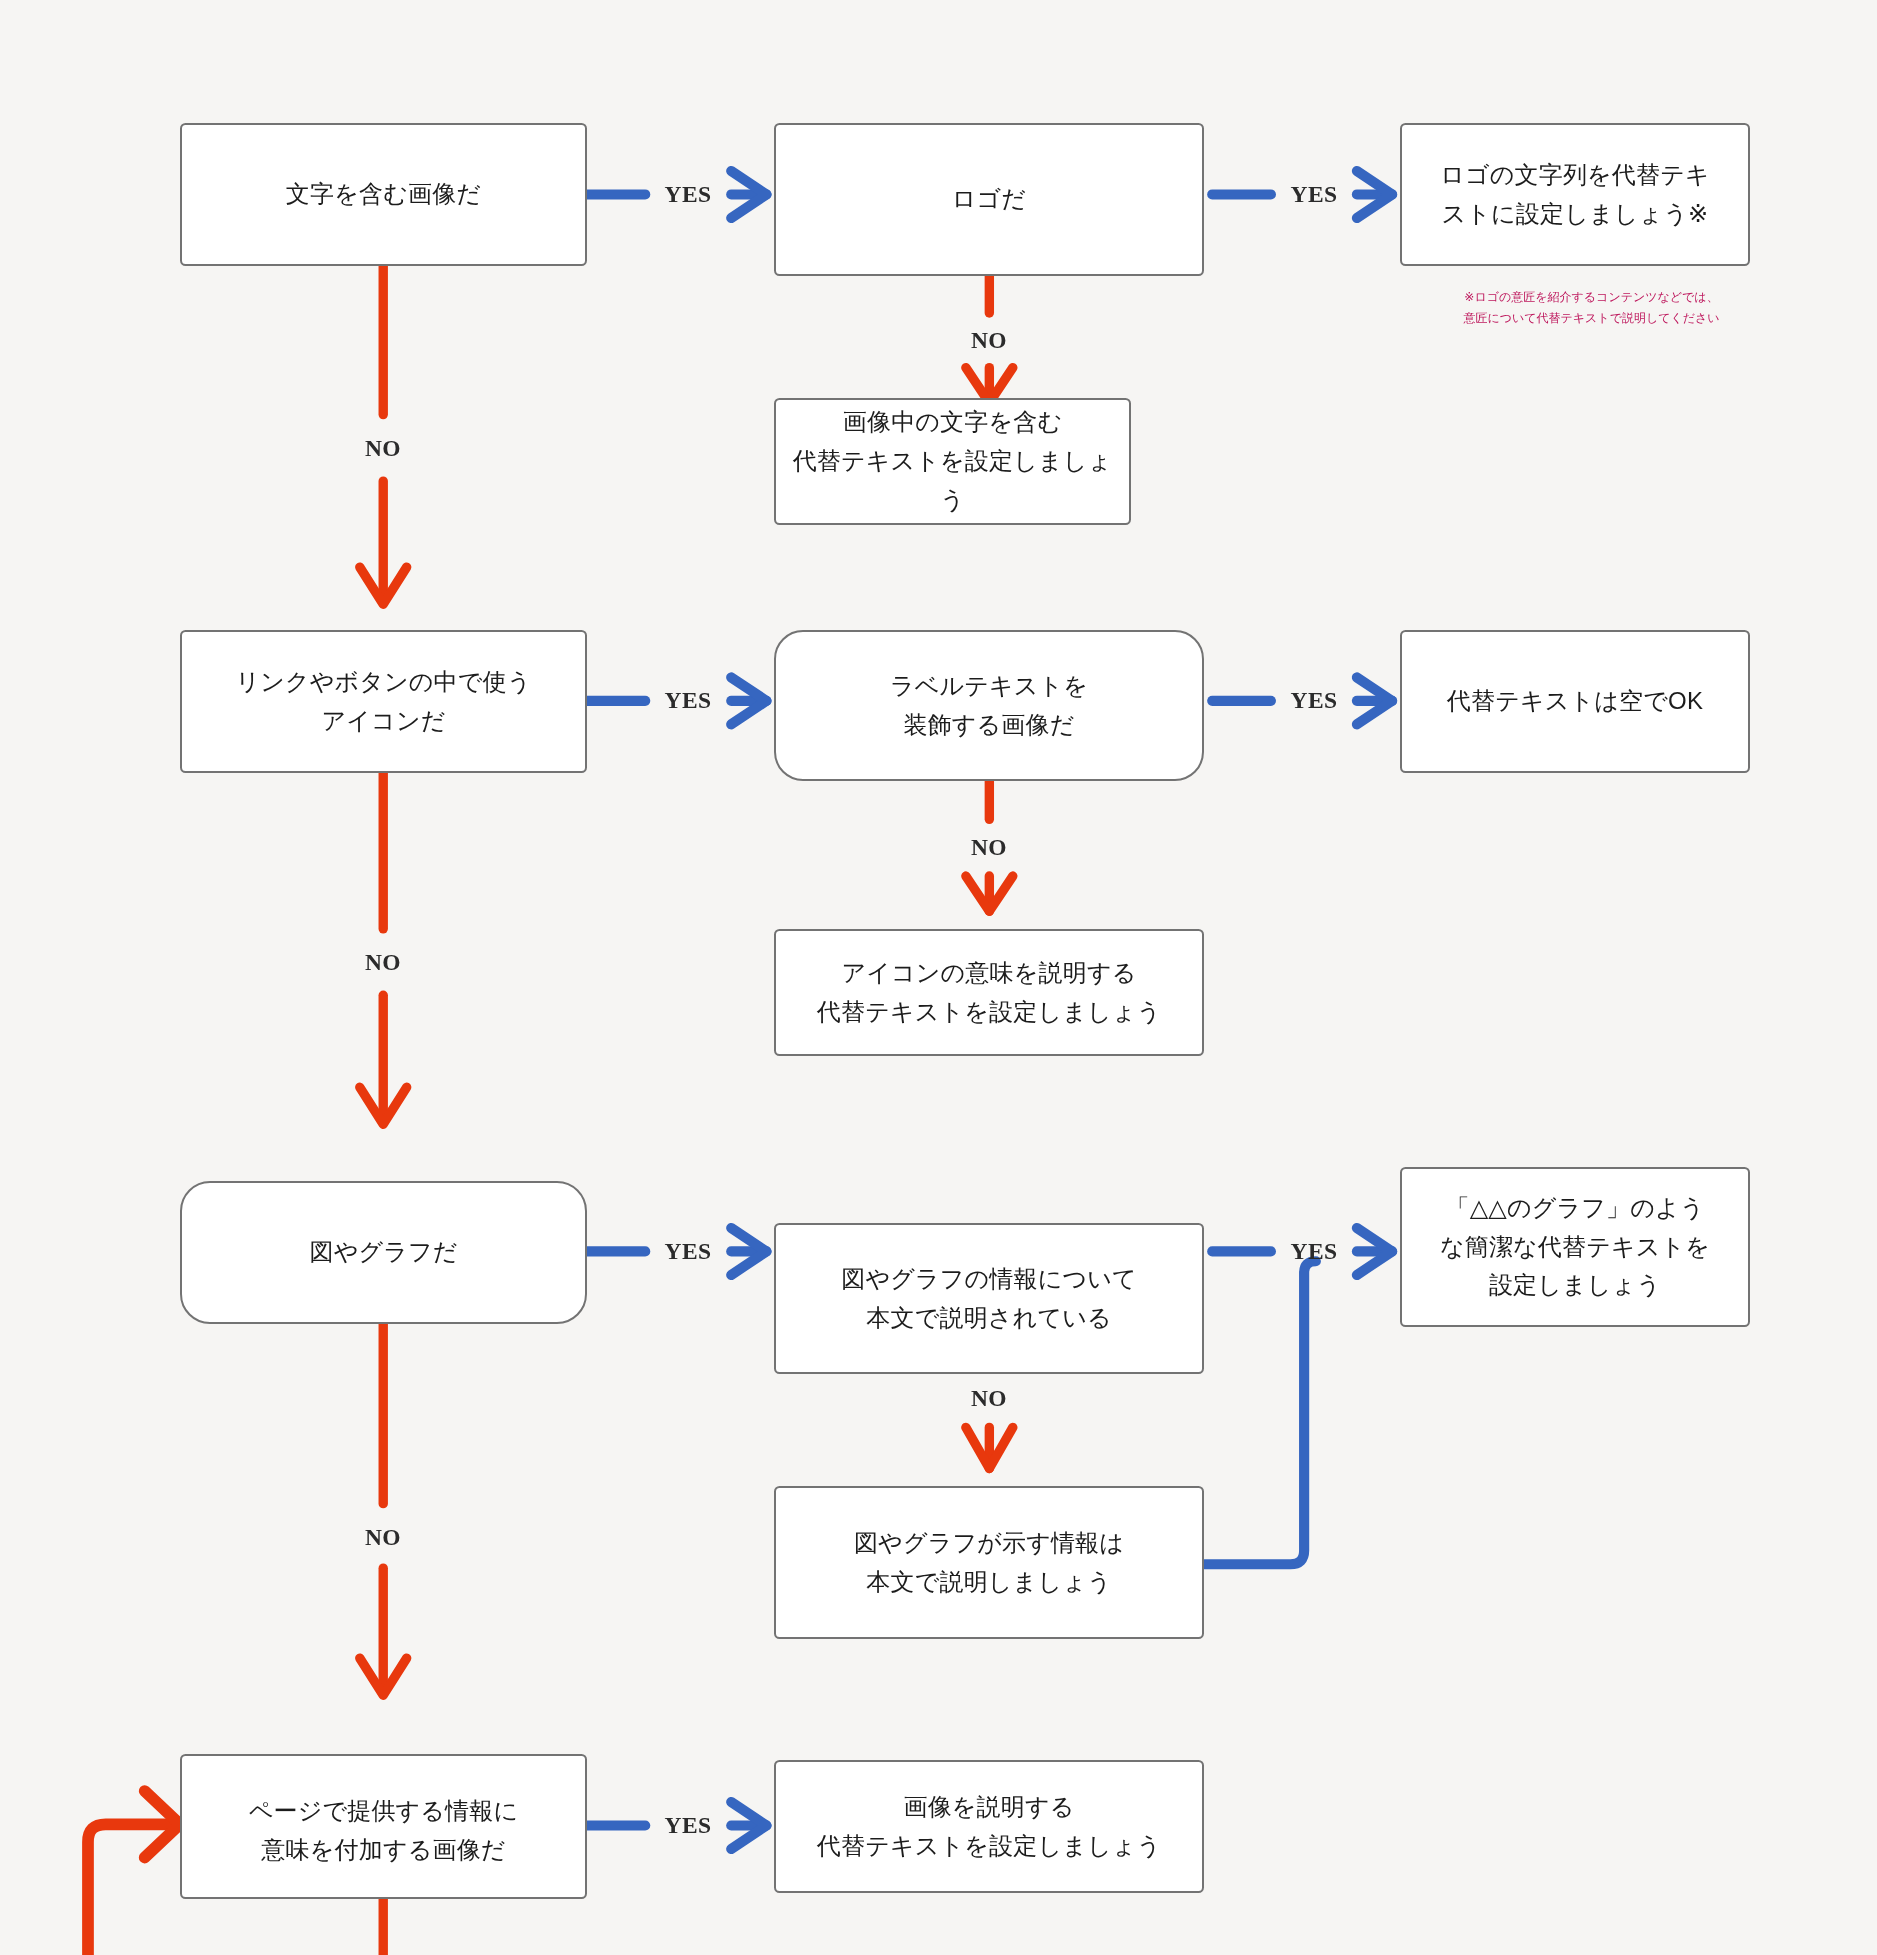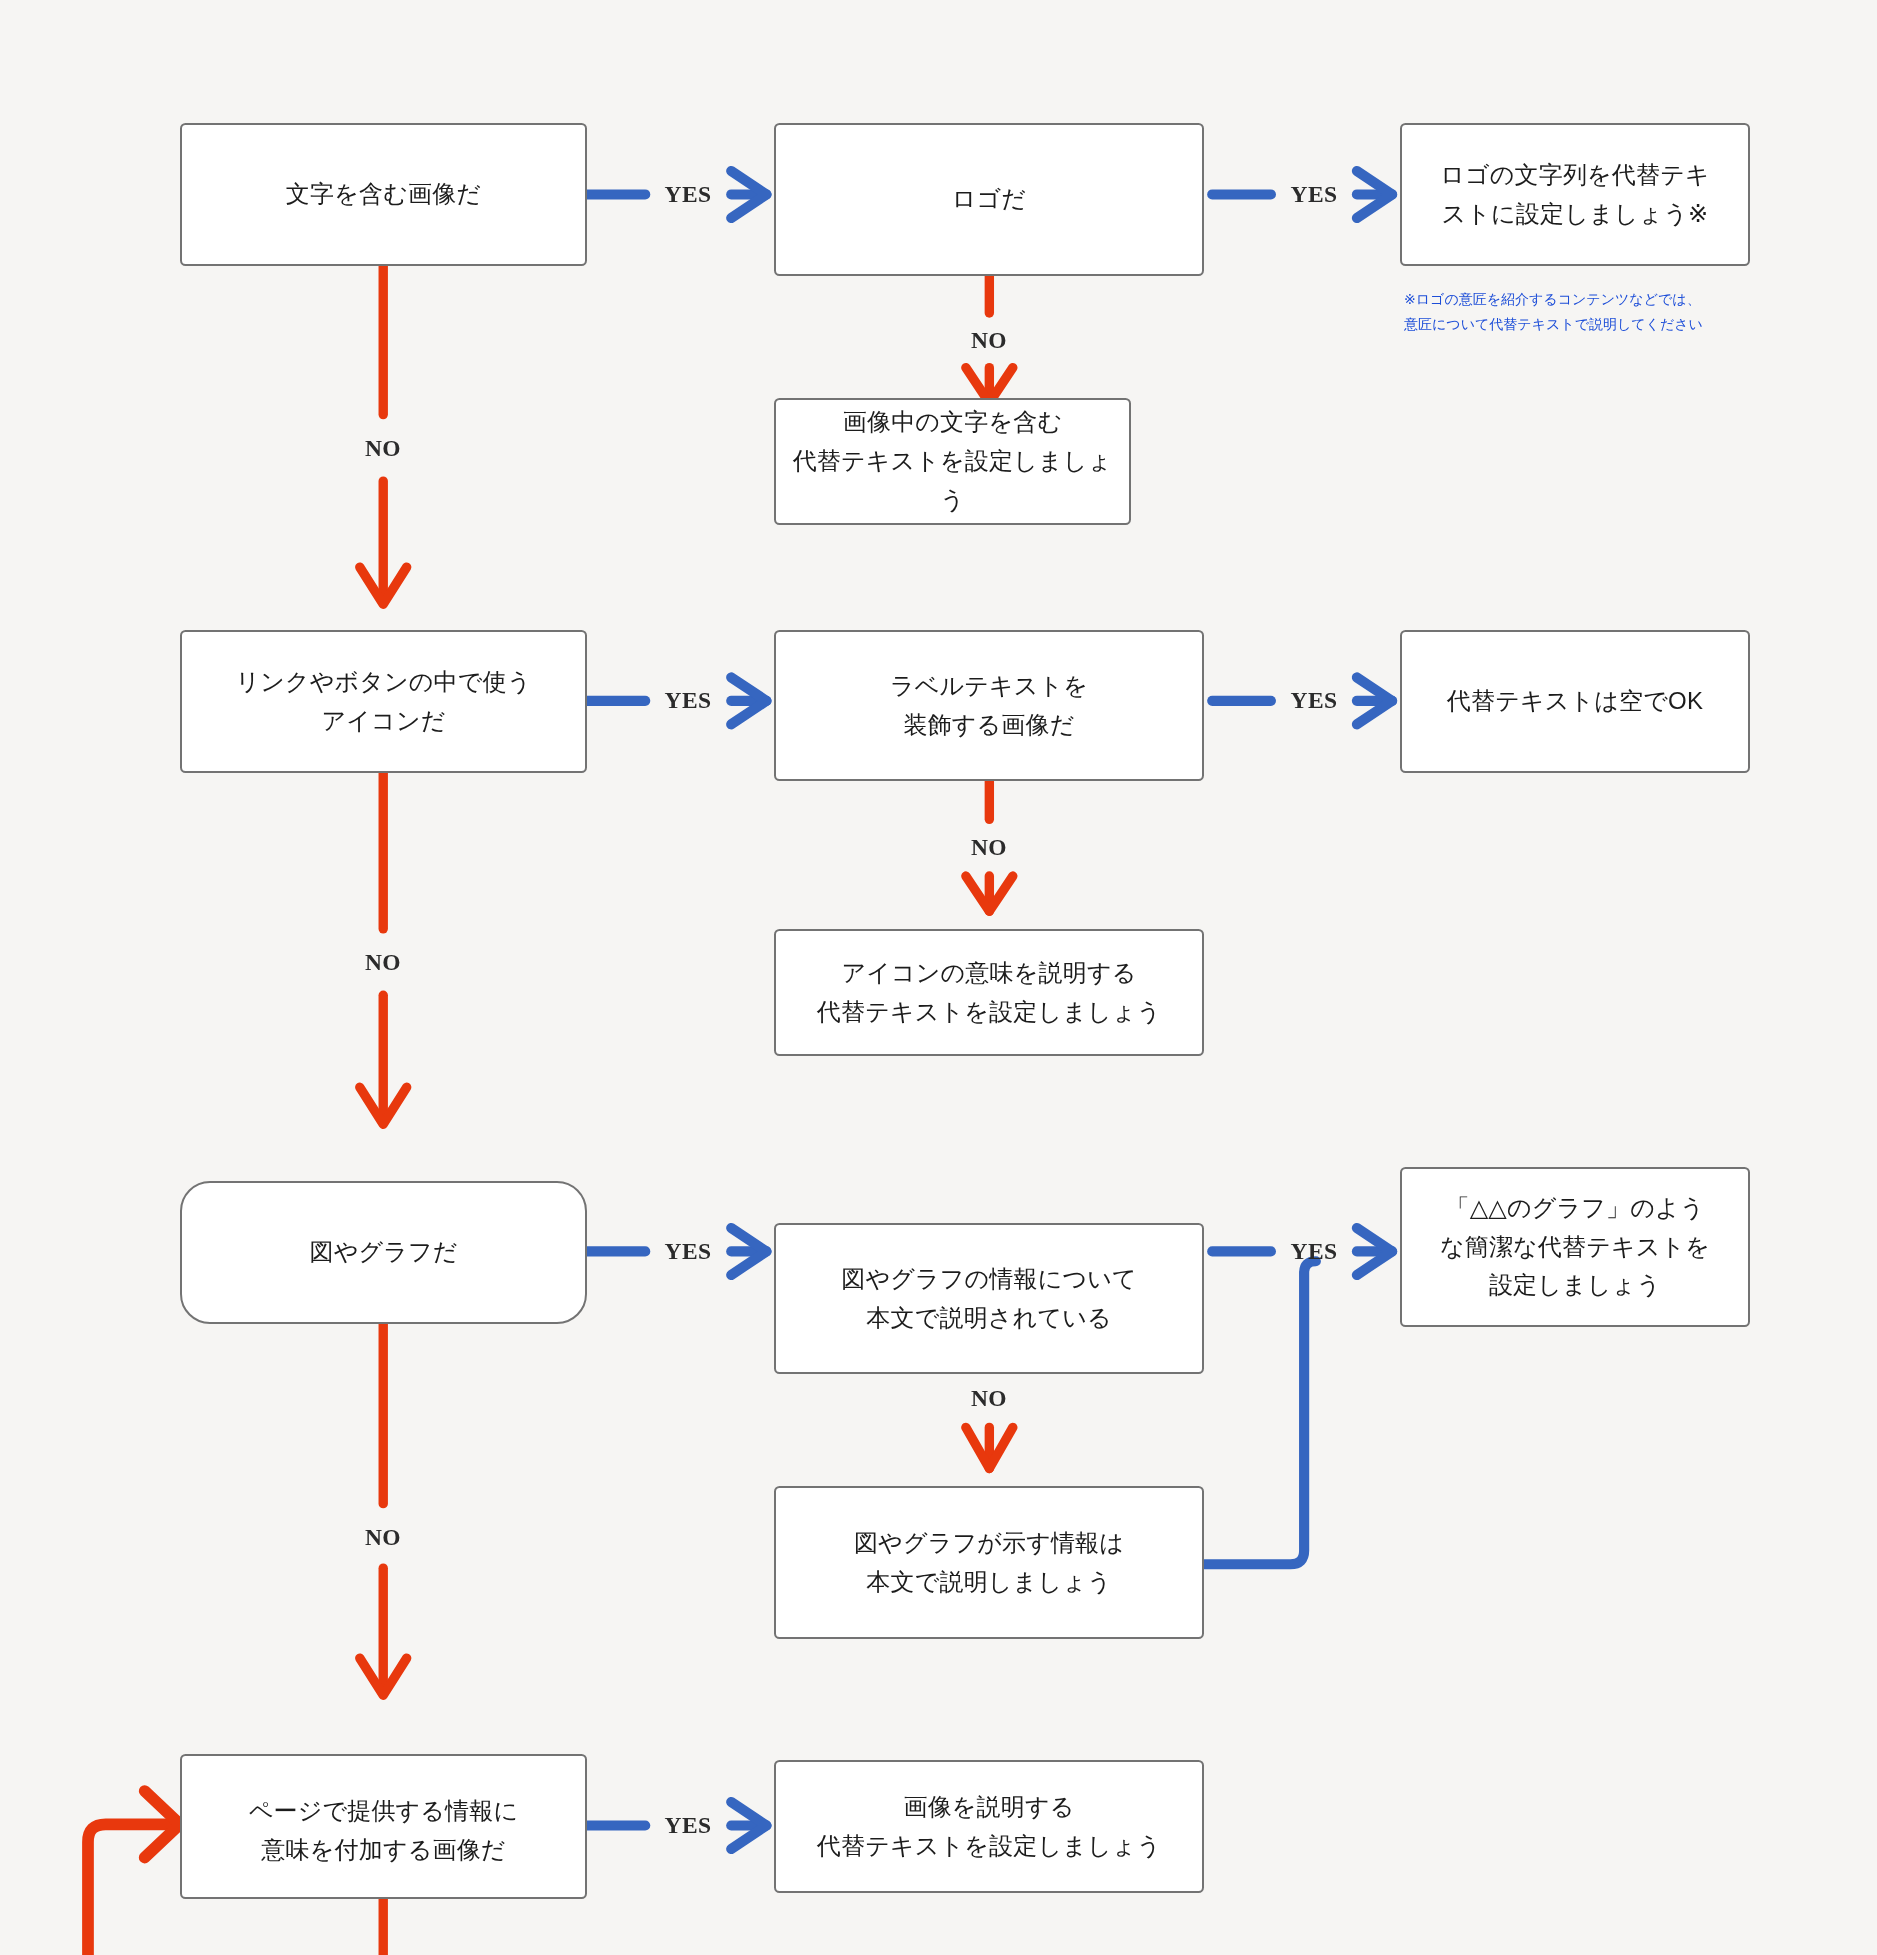--- a/index.html
+++ b/index.html
@@ -34,24 +34,24 @@
     color:#2b2b2b;
     font-size:23.5px;
     font-weight:bold;
     letter-spacing:0.4px;
     display:flex;align-items:center;justify-content:center;
     white-space:nowrap;
     font-family:Liberation Serif, serif;
   }
   .note{
     position:absolute;
-    color:#1d4ed8;
-    font-size:14px;
+    color:#be185d;
+    font-size:12px;
     line-height:1.75;
-    text-align:left;
+    text-align:center;
     white-space:pre-line;
   }
 </style>
 </head>
 <body>
 
 <div id="stage">
 
   <svg class="edges" viewBox="0 0 4800 6656">
     <defs>
@@ -204,21 +204,21 @@
   <div class="node" style="left:774px;top:398px;width:357px;height:127px;">
     <span class="txt" style="white-space:pre-line;">画像中の文字を含む
 代替テキストを設定しましょう</span>
   </div>
 
   <div class="node" style="left:180px;top:630px;width:407px;height:143px;">
     <span class="txt" style="white-space:pre-line;">リンクやボタンの中で使う
 アイコンだ</span>
   </div>
 
-  <div class="node" style="left:774px;top:630px;width:430px;height:151px;">
+  <div class="node" style="left:774px;top:630px;width:430px;height:151px;border-radius:29px;">
     <span class="txt" style="white-space:pre-line;">ラベルテキストを
 装飾する画像だ</span>
   </div>
 
   <div class="node" style="left:1400px;top:630px;width:350px;height:143px;">
     <span class="txt">代替テキストは空でOK</span>
   </div>
 
   <div class="node" style="left:774px;top:929px;width:430px;height:127px;">
     <span class="txt" style="white-space:pre-line;">アイコンの意味を説明する

